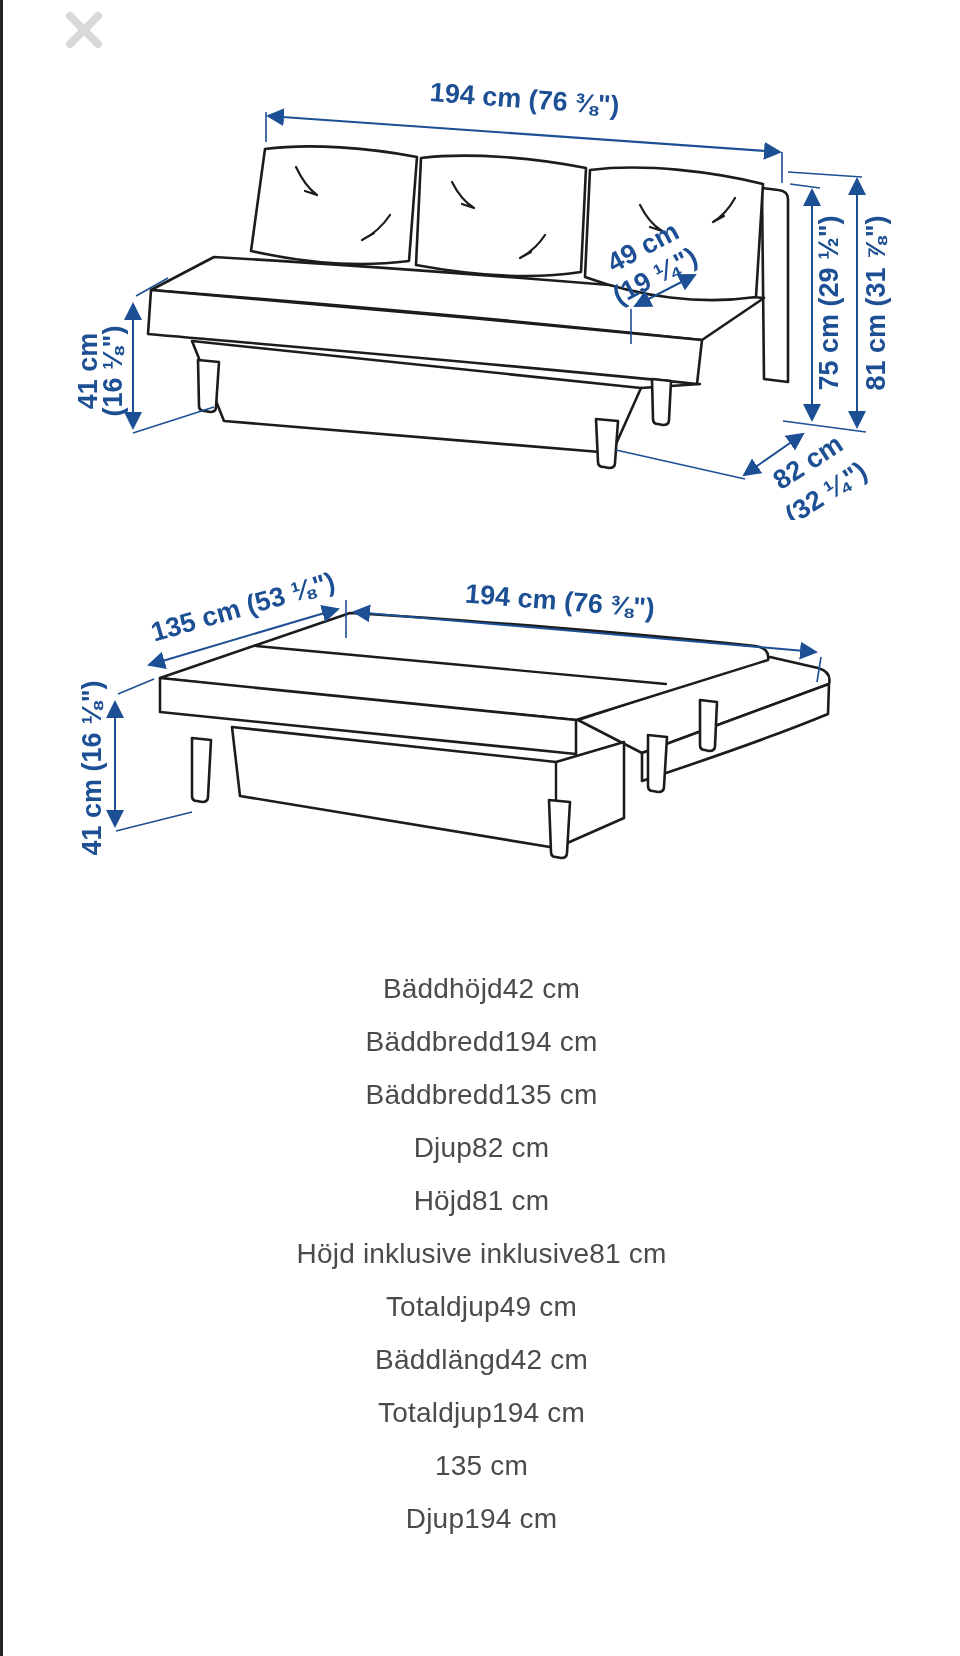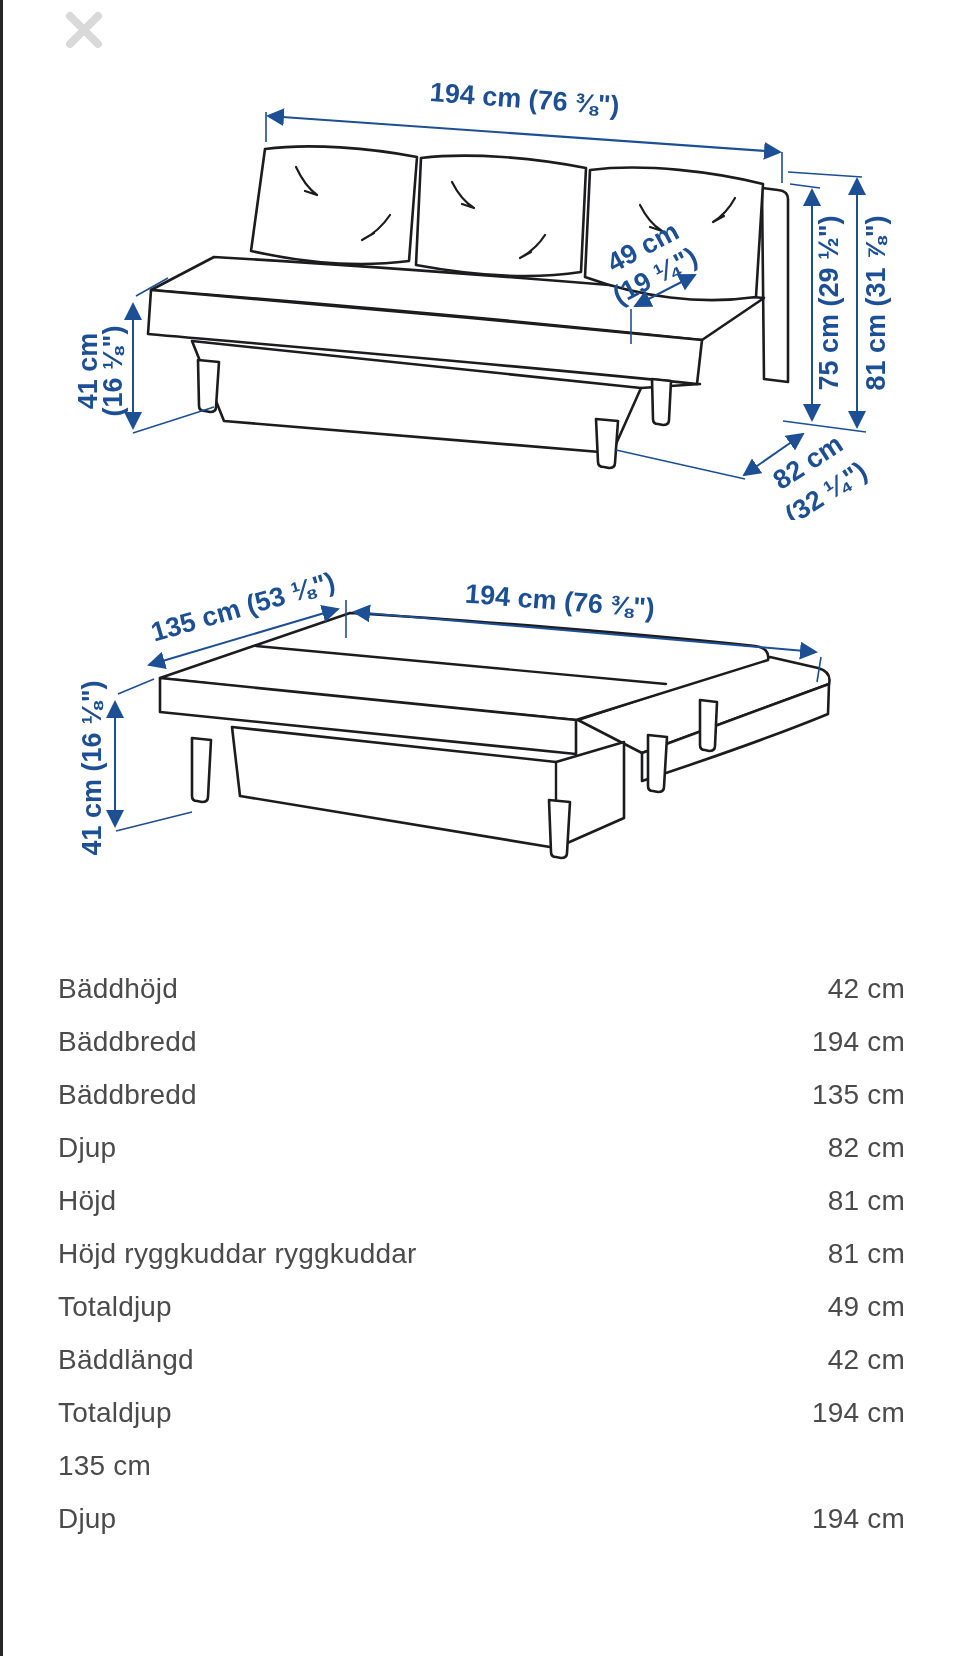--- a/index.html
+++ b/index.html
@@ -27,21 +27,21 @@
   .dim-label{
     fill:#1d4f94;font-weight:bold;font-size:27px;
     font-family:"Liberation Sans", sans-serif;text-anchor:middle;
   }
   
   .spec-table{
     position:absolute;left:0;top:962px;width:960px;
     padding:0;box-sizing:border-box;
   }
   .spec-row{
-    display:flex;align-items:center;justify-content:space-between;
+    display:flex;align-items:center;justify-content:center;
     height:53px;padding-left:58px;padding-right:55px;
   }
   .spec-label,.spec-value{
     font-size:28px;color:#4b4b4b;letter-spacing:0.2px;
   }
 </style>
 </head>
 <body>
 
 <div class="page-left-border"></div>
@@ -171,21 +171,21 @@
   </div>
   <div class="spec-row">
     <span class="spec-label">Djup</span>
     <span class="spec-value">82 cm</span>
   </div>
   <div class="spec-row">
     <span class="spec-label">Höjd</span>
     <span class="spec-value">81 cm</span>
   </div>
   <div class="spec-row">
-    <span class="spec-label">Höjd ryggkuddar ryggkuddar</span>
+    <span class="spec-label">Höjd inklusive inklusive</span>
     <span class="spec-value">81 cm</span>
   </div>
   <div class="spec-row">
     <span class="spec-label">Totaldjup</span>
     <span class="spec-value">49 cm</span>
   </div>
   <div class="spec-row">
     <span class="spec-label">Bäddlängd</span>
     <span class="spec-value">42 cm</span>
   </div>

